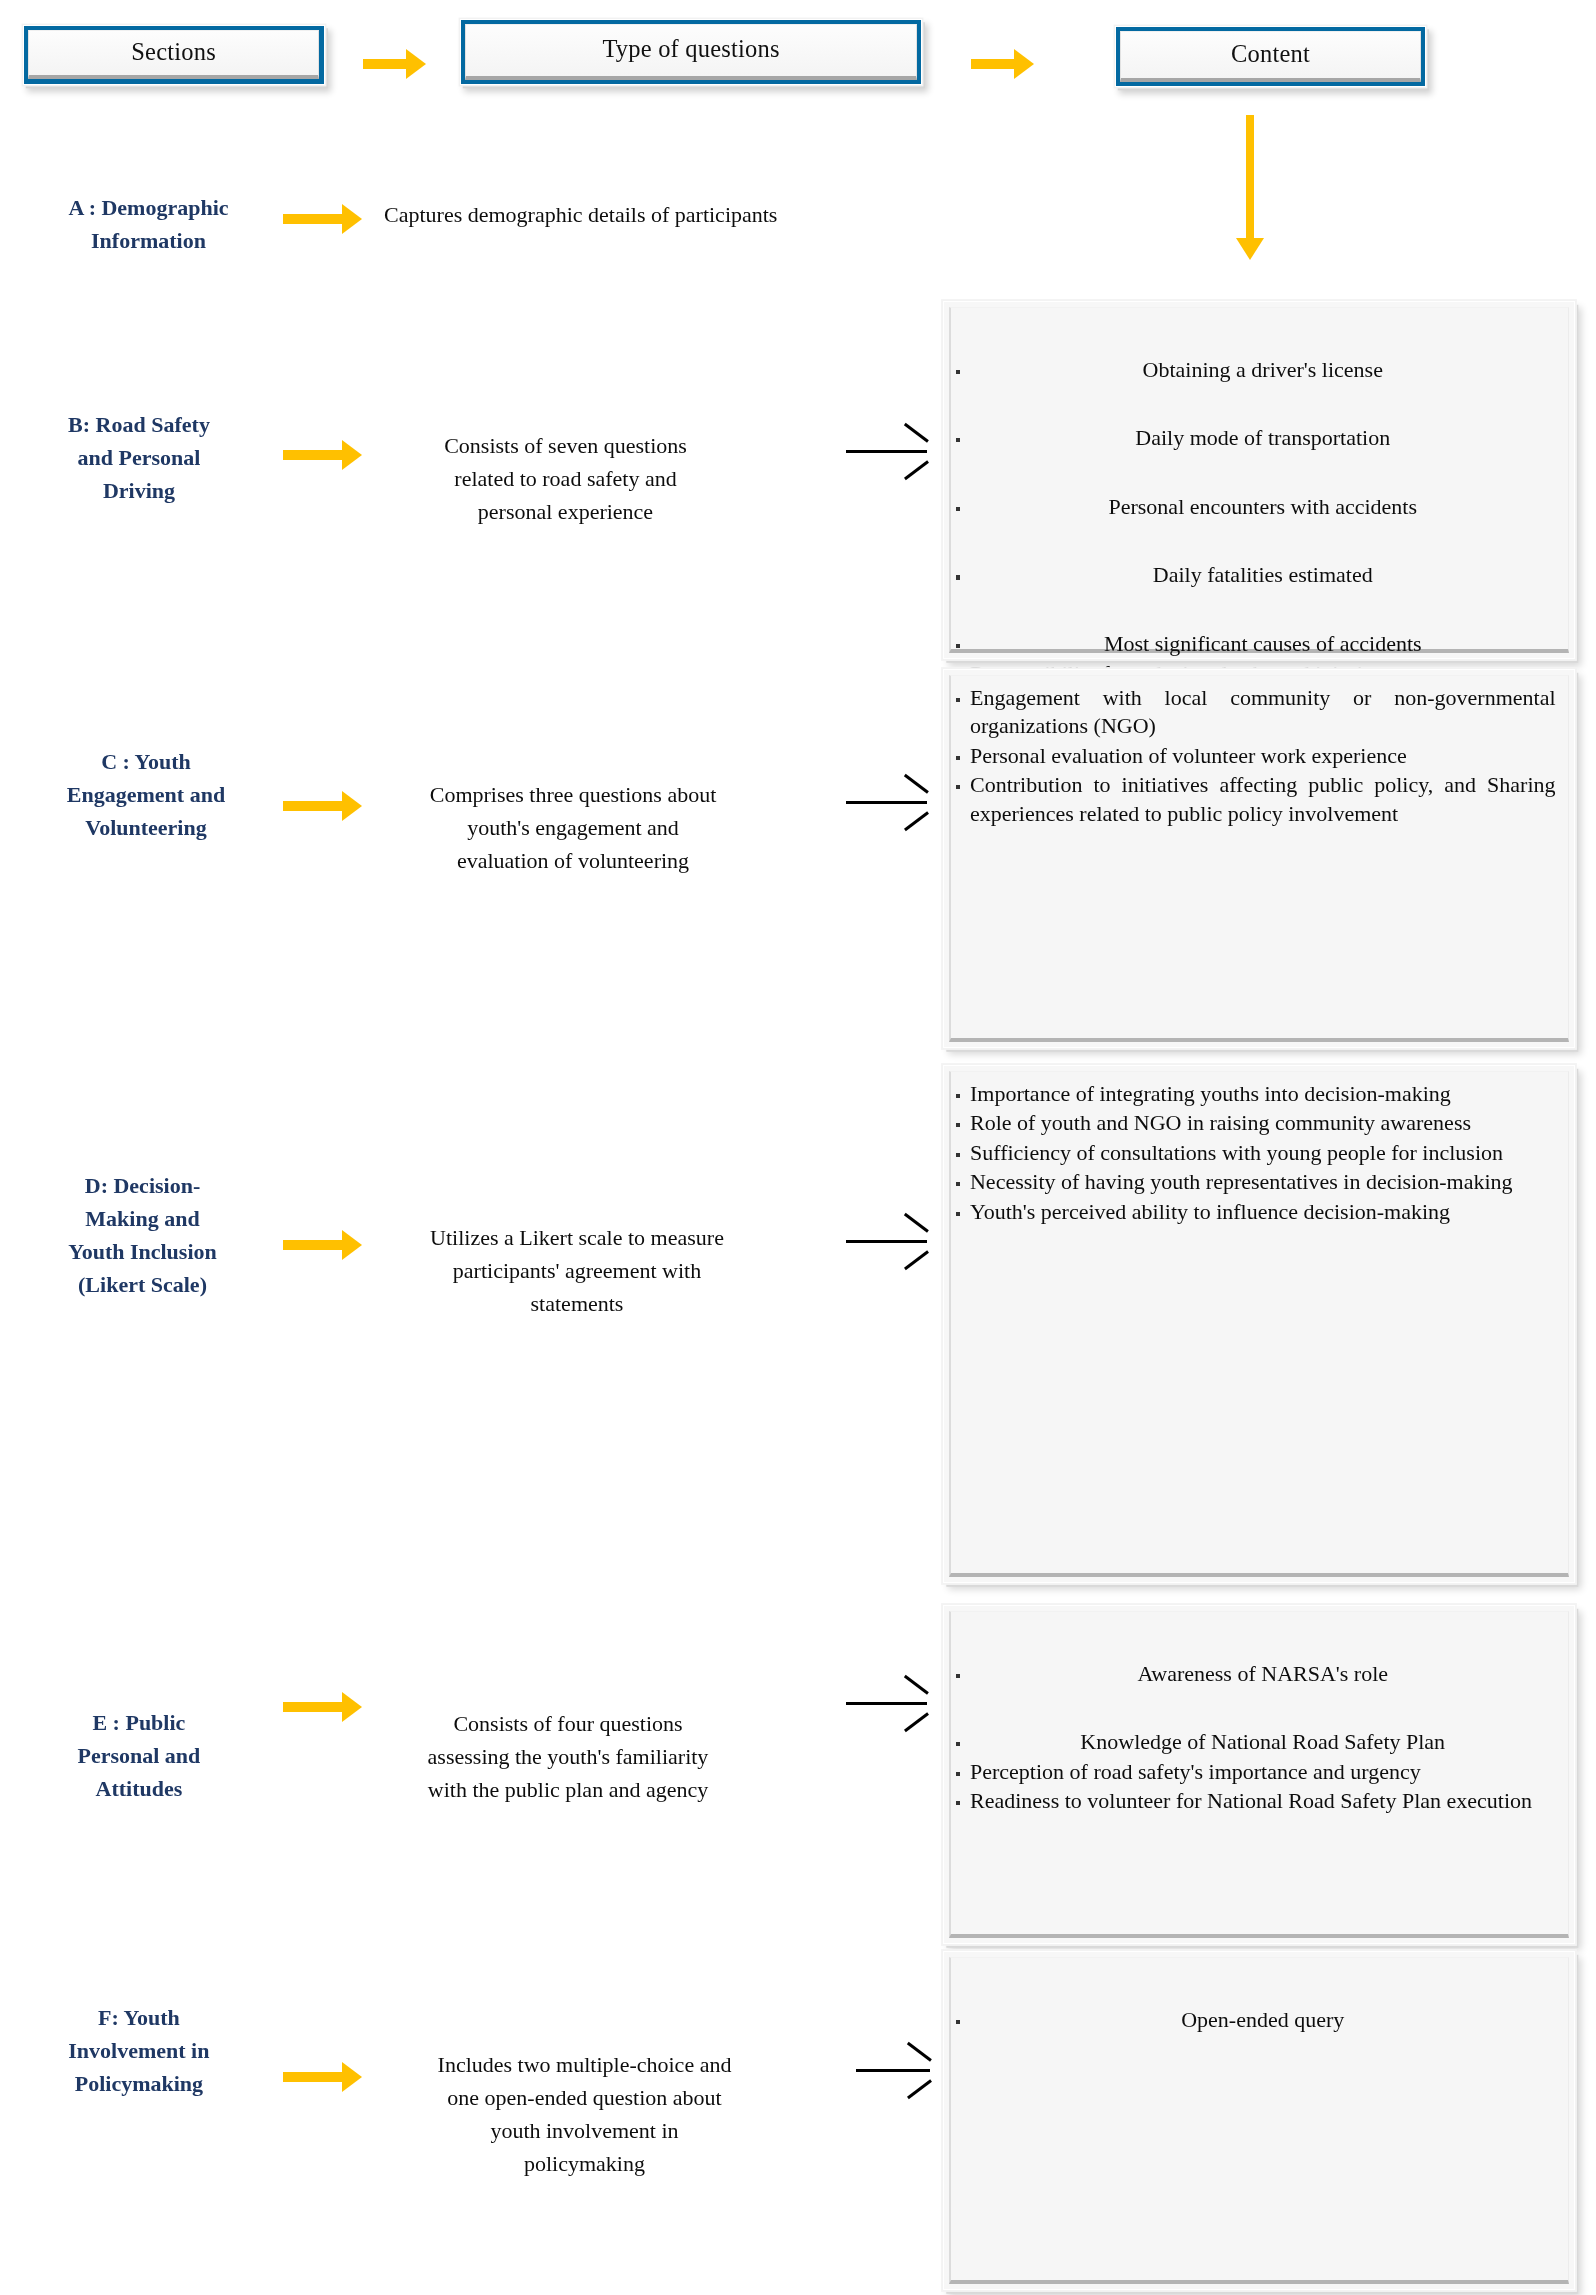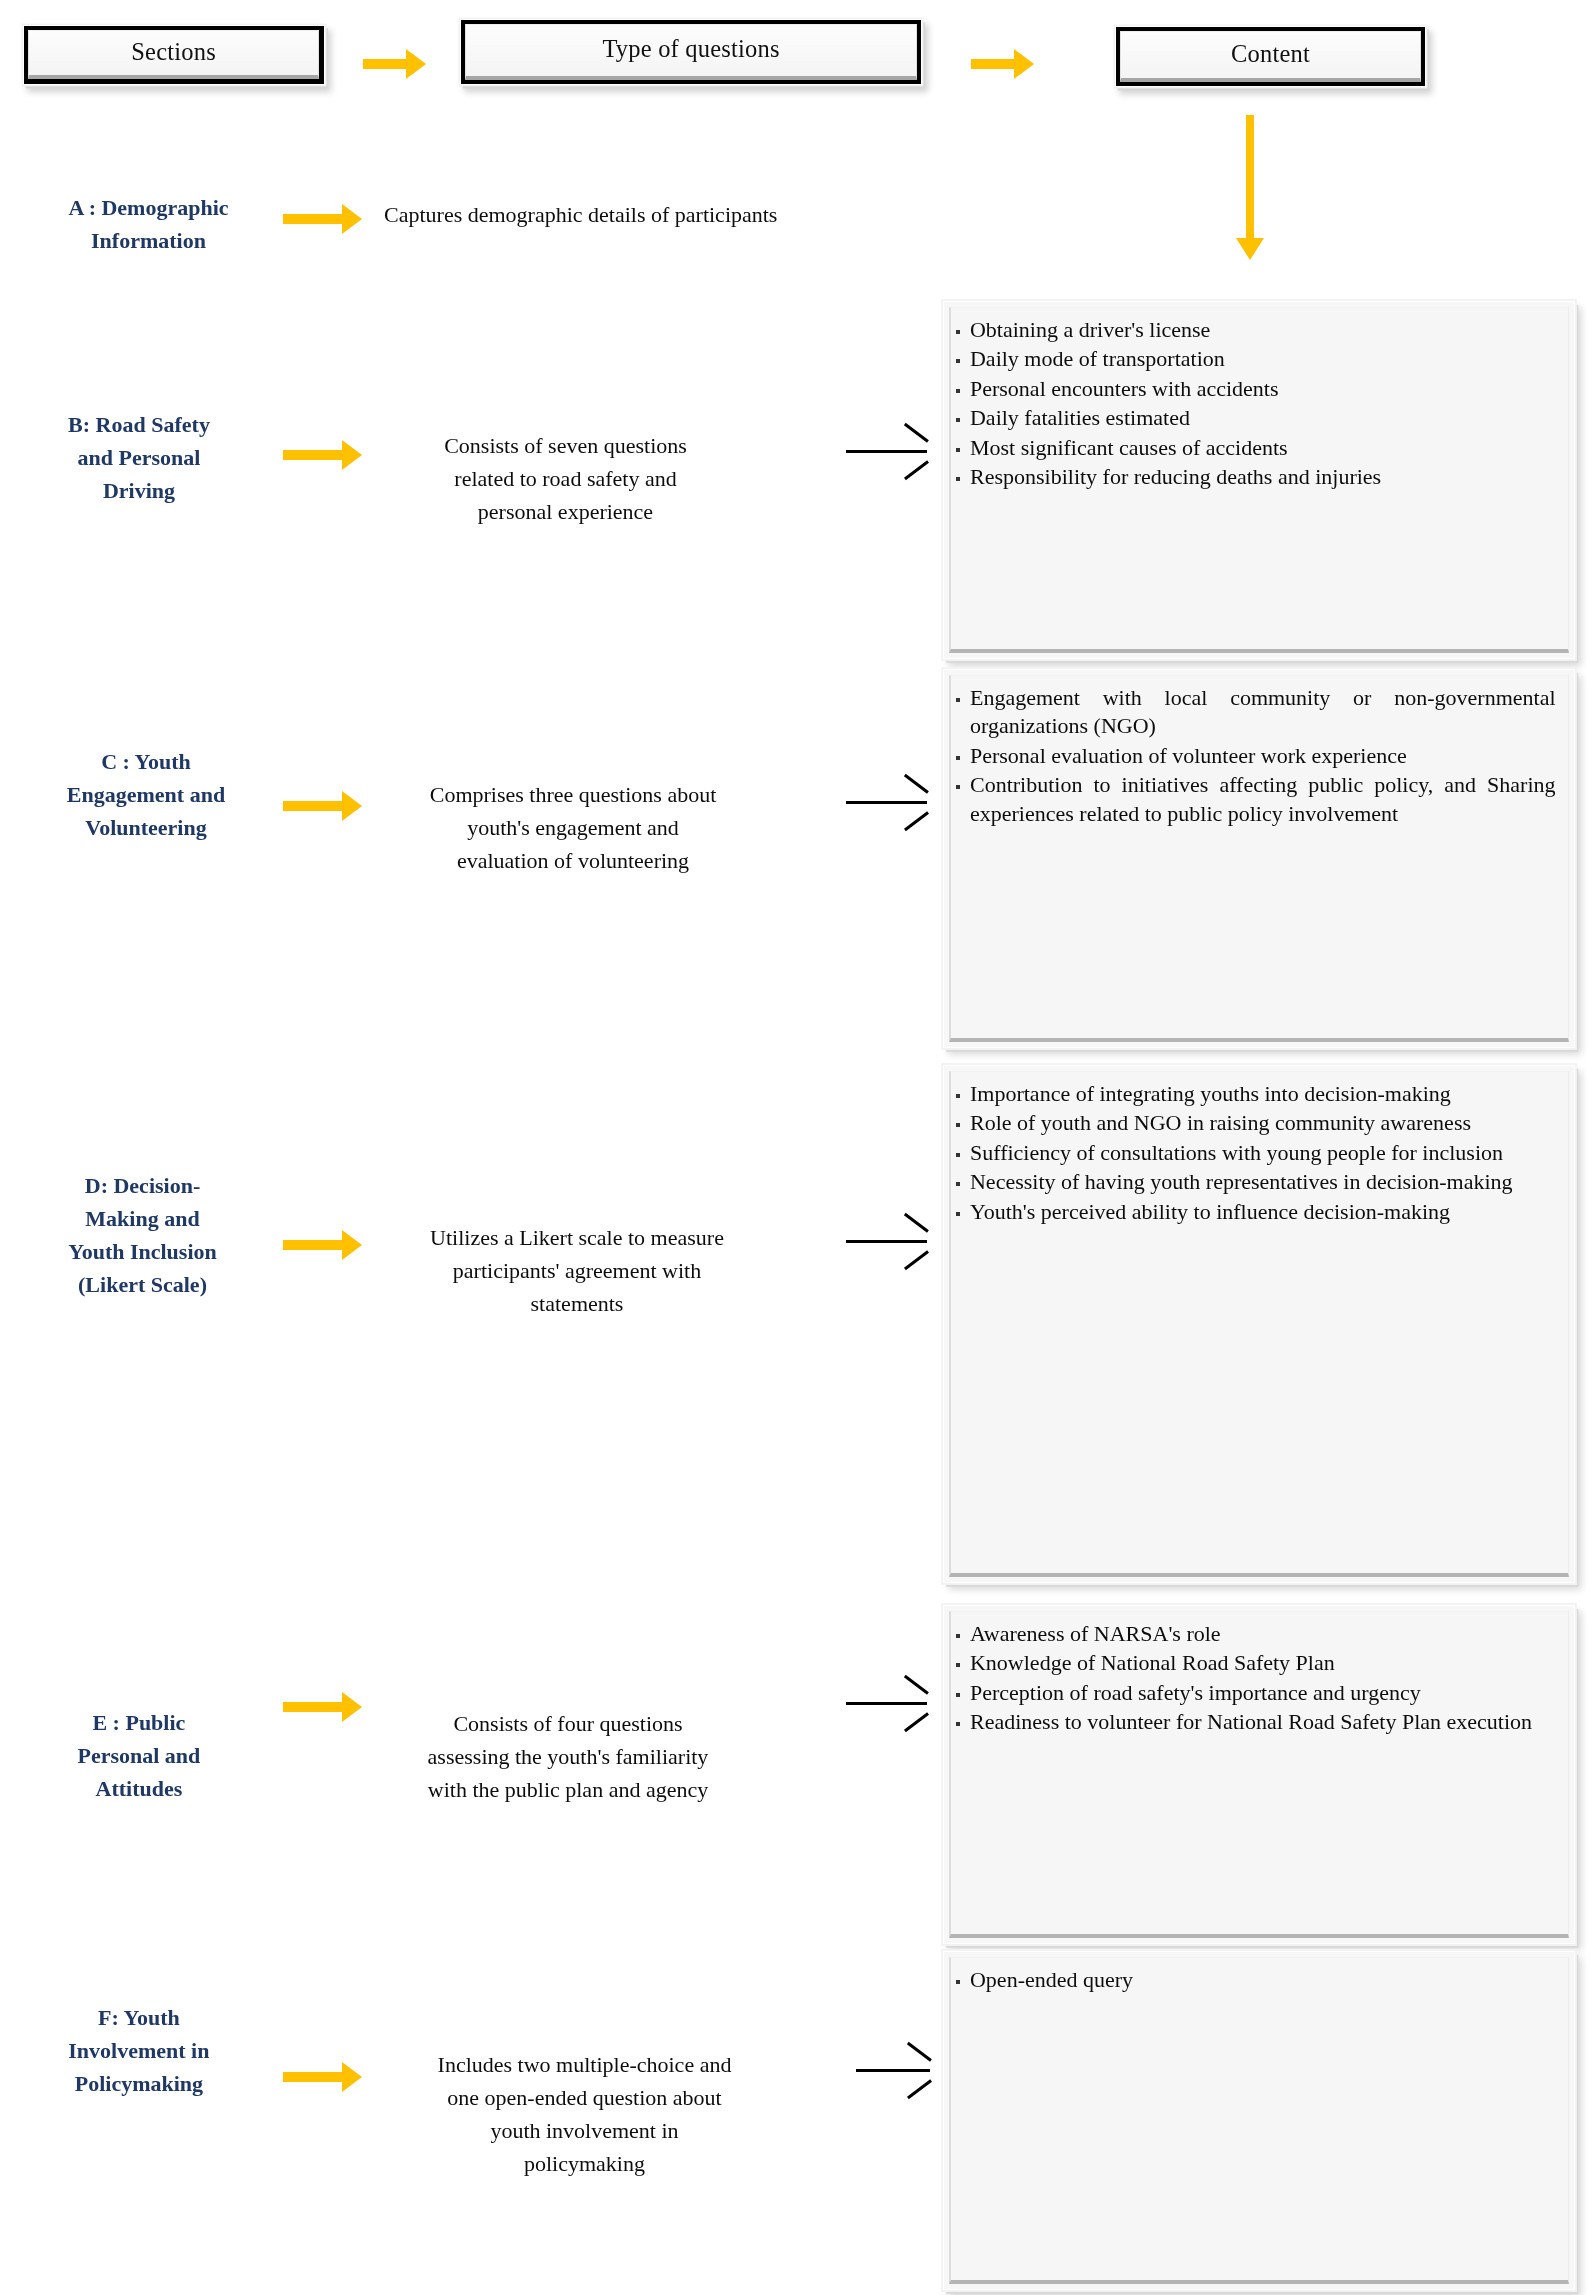--- a/index.html
+++ b/index.html
@@ -5,21 +5,21 @@
   html,body{margin:0;padding:0;background:#ffffff;}
   body{
     width:1596px;height:2295px;position:relative;
     font-family:"Liberation Serif", serif;
     -webkit-font-smoothing:none;
   }
 
   
   .hdrbox{
     position:absolute;
-    background:#000000;
+    background:#0369a1;
     border:1.4px solid #ffffff;
     box-shadow:
       0 0 0 1.4px #f2f2f2,
       2.8px 3.3px 0 0 #d6d6d6,
       4.7px 5.7px 6.6px 0.9px rgba(0,0,0,.18);
     box-sizing:border-box;
     display:flex;align-items:center;justify-content:center;
   }
   .hdrbox .inner{
     position:absolute;left:4.2px;top:4.2px;right:4.2px;bottom:4.2px;
@@ -65,21 +65,21 @@
     text-align:justify;
     text-justify:inter-word;
     margin:0 0 0.9px 0;
     padding-left:2.8px;
   }
   .bul::before{
     content:"";
     position:absolute;left:-11.3px;top:14px;
     width:4.2px;height:4.2px;background:#333;
   }
-  .bul.nojust{text-align:left;}
+  .bul.nojust{text-align:center;margin-top:40px;}
 
   
   .seclabel{
     position:absolute;
     color:#1f3864;
     font-weight:bold;
     font-size:22px;
     line-height:1.50;
     text-align:center;
   }

